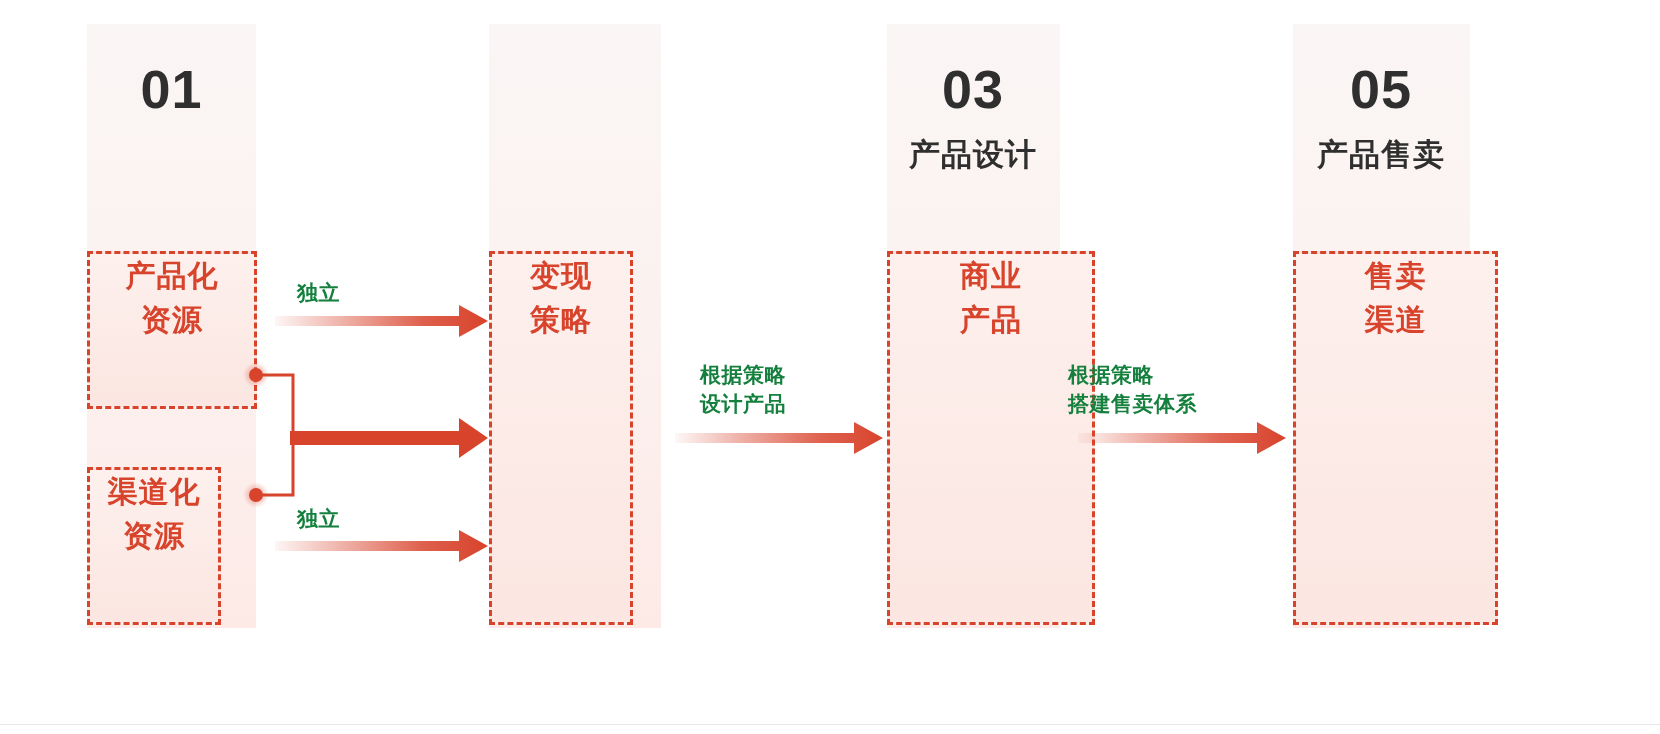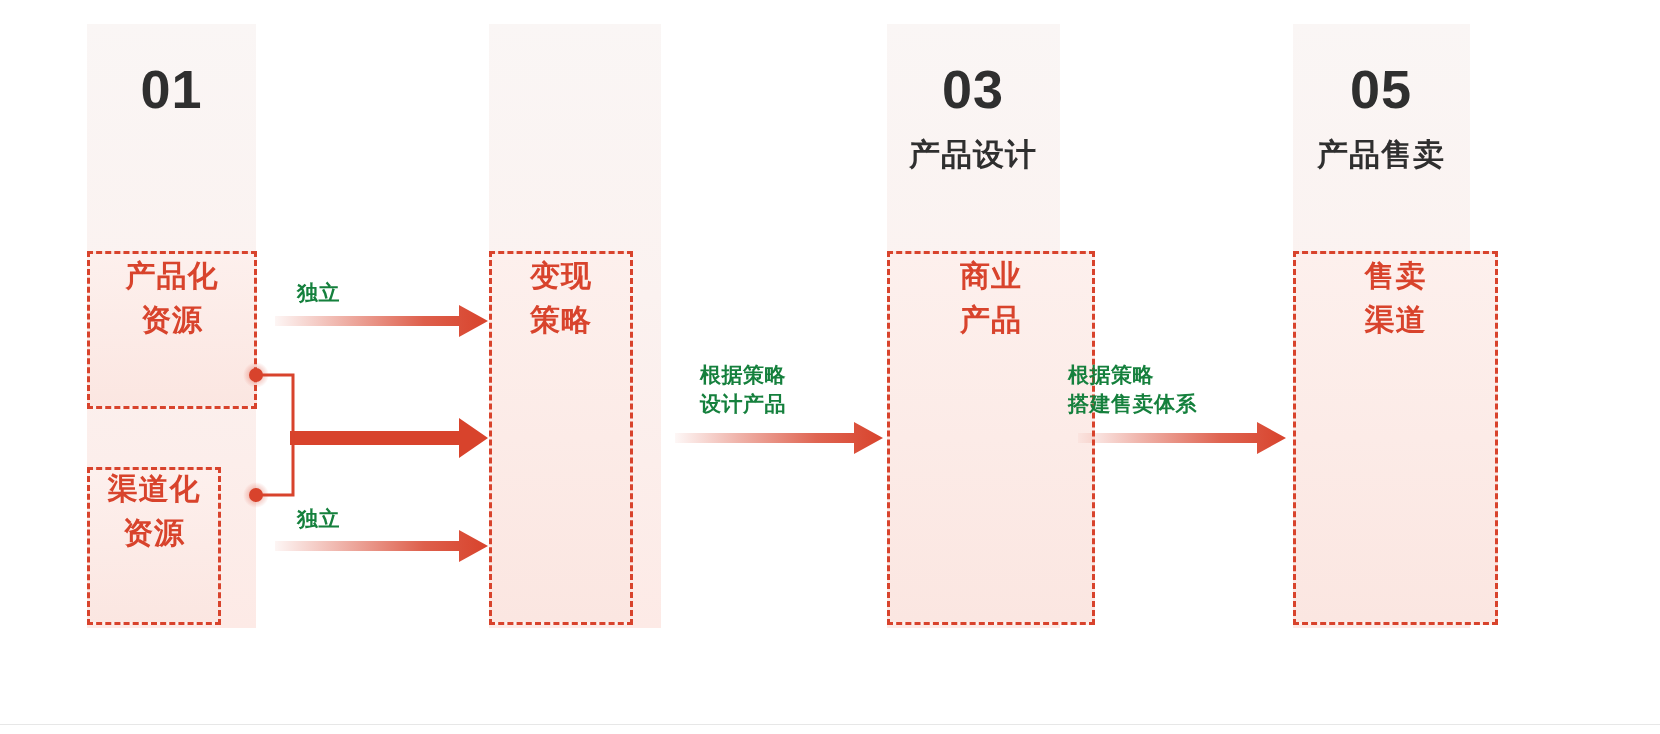--- a/index.html
+++ b/index.html
@@ -114,21 +114,21 @@
   <div class="col-head" style="left:1256px;top:62px;width:250px;">
     <div class="col-num">05</div>
     <div class="col-title">产品售卖</div>
   </div>
 
   <div class="node-box" style="left:87px;top:251px;width:170px;height:158px;">
     <div class="node-label">产品化
 资源</div>
   </div>
 
-  <div class="node-box" style="left:87px;top:467px;width:134px;height:158px;font-family:Liberation Mono, monospace;">
+  <div class="node-box" style="left:87px;top:467px;width:134px;height:158px;">
     <div class="node-label">渠道化
 资源</div>
   </div>
 
   <div class="node-box" style="left:489px;top:251px;width:144px;height:374px;">
     <div class="node-label">变现
 策略</div>
   </div>
 
   <div class="node-box" style="left:887px;top:251px;width:208px;height:374px;">

